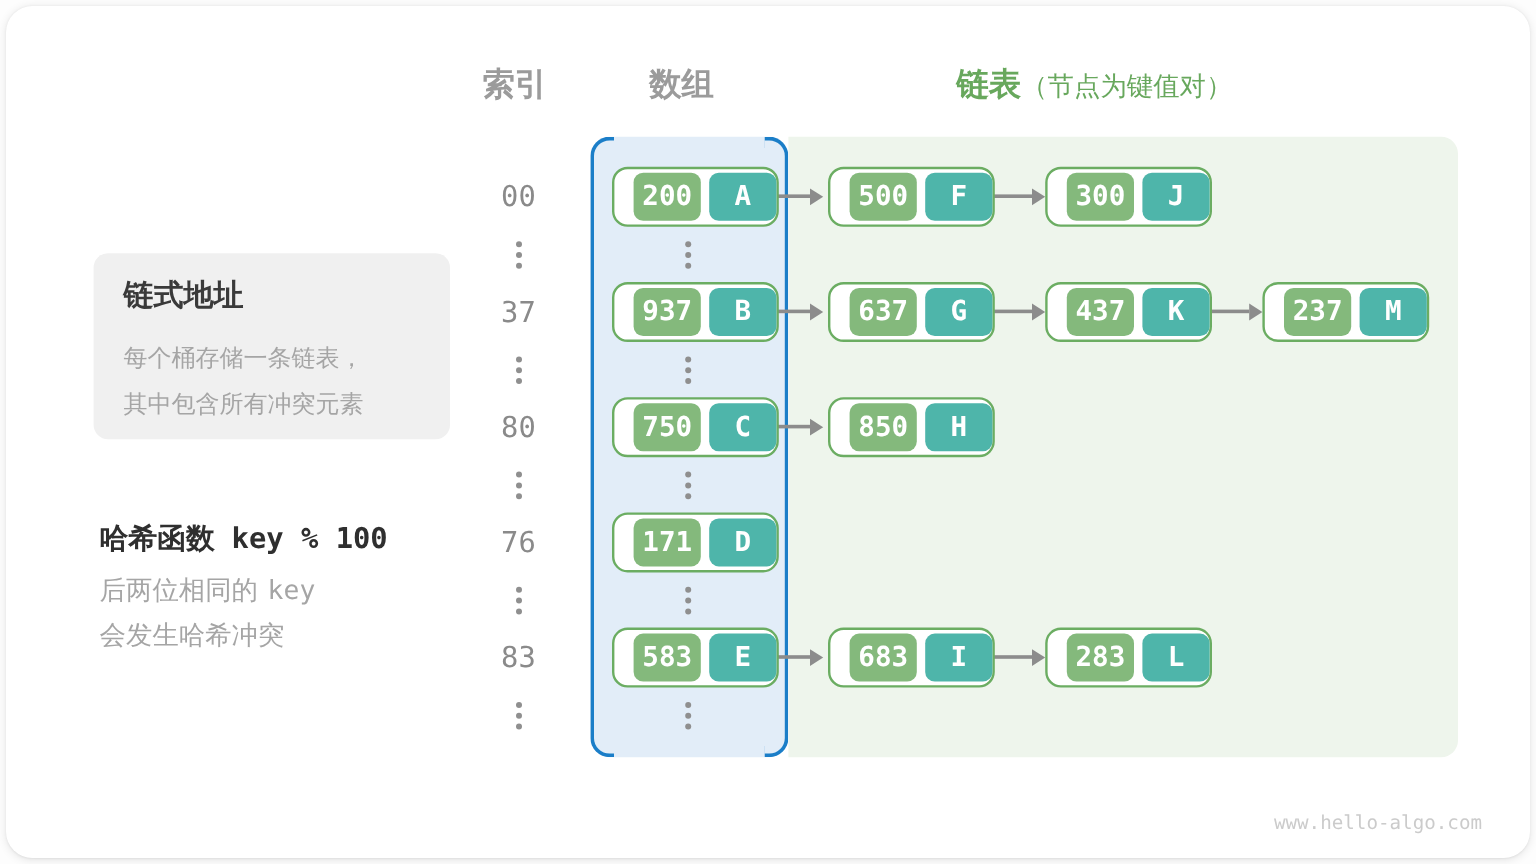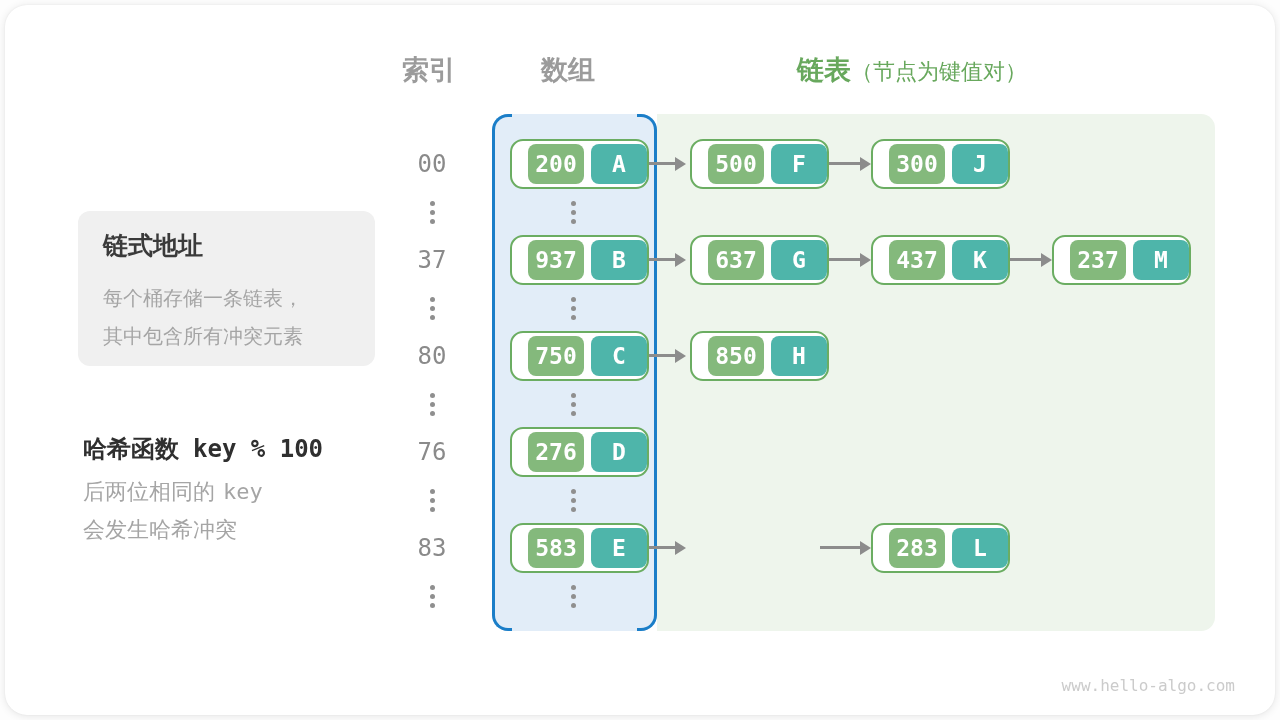--- a/index.html
+++ b/index.html
@@ -224,39 +224,43 @@
       <i></i>
       <i></i>
     </div>
     <div class="dots" style="left: 563px; top: 393px;">
       <i></i>
       <i></i>
       <i></i>
     </div>
     <div class="index-label" style="left: 402px; top: 436px;">76</div>
     <div class="node" style="left: 510px; top: 427px;">
-      <div class="cell cell-key">276</div>
+      <div class="cell cell-key">171</div>
       <div class="cell cell-val">D</div>
     </div>
     <div class="dots" style="left: 422px; top: 489px;">
       <i></i>
       <i></i>
       <i></i>
     </div>
     <div class="dots" style="left: 563px; top: 489px;">
       <i></i>
       <i></i>
       <i></i>
     </div>
     <div class="index-label" style="left: 402px; top: 532px;">83</div>
     <div class="node" style="left: 510px; top: 523px;">
       <div class="cell cell-key">583</div>
       <div class="cell cell-val">E</div>
     </div>
     <div class="arrow" style="left: 640px; top: 546px; width: 35px;"></div>
+    <div class="node" style="left: 690px; top: 523px;">
+      <div class="cell cell-key">683</div>
+      <div class="cell cell-val">I</div>
+    </div>
     <div class="node" style="left: 871px; top: 523px;">
       <div class="cell cell-key">283</div>
       <div class="cell cell-val">L</div>
     </div>
     <div class="arrow" style="left: 820px; top: 546px; width: 40px;"></div>
     <div class="dots" style="left: 422px; top: 585px;">
       <i></i>
       <i></i>
       <i></i>
     </div>

